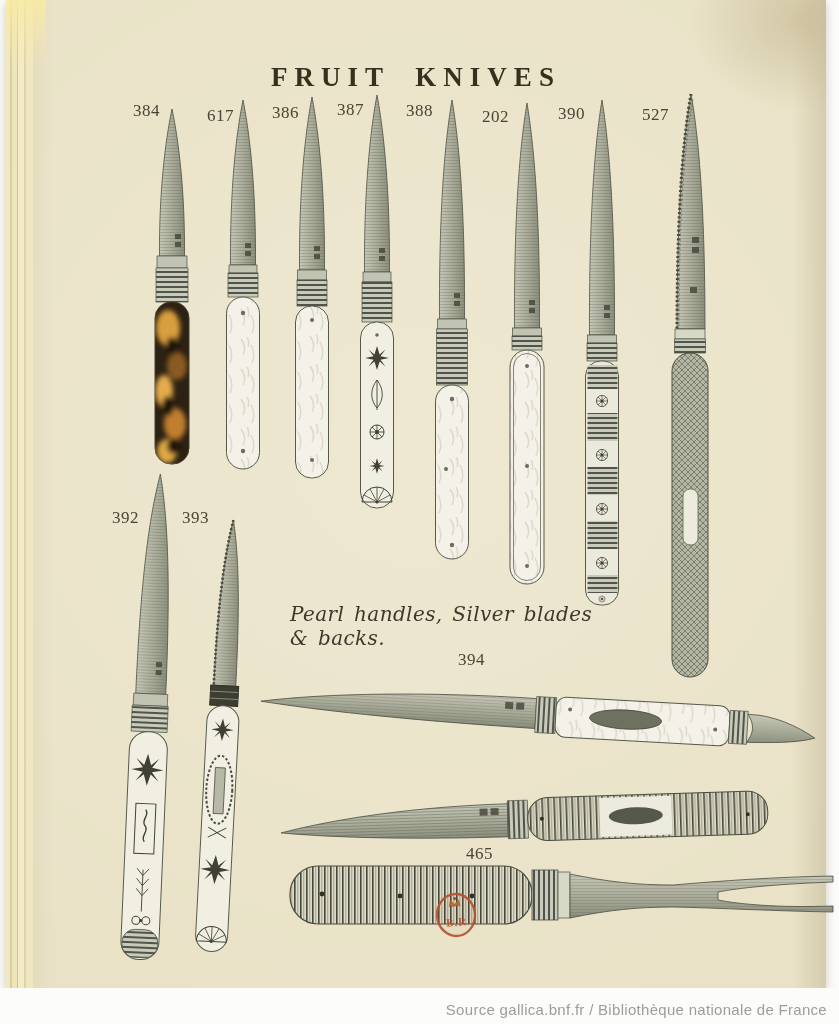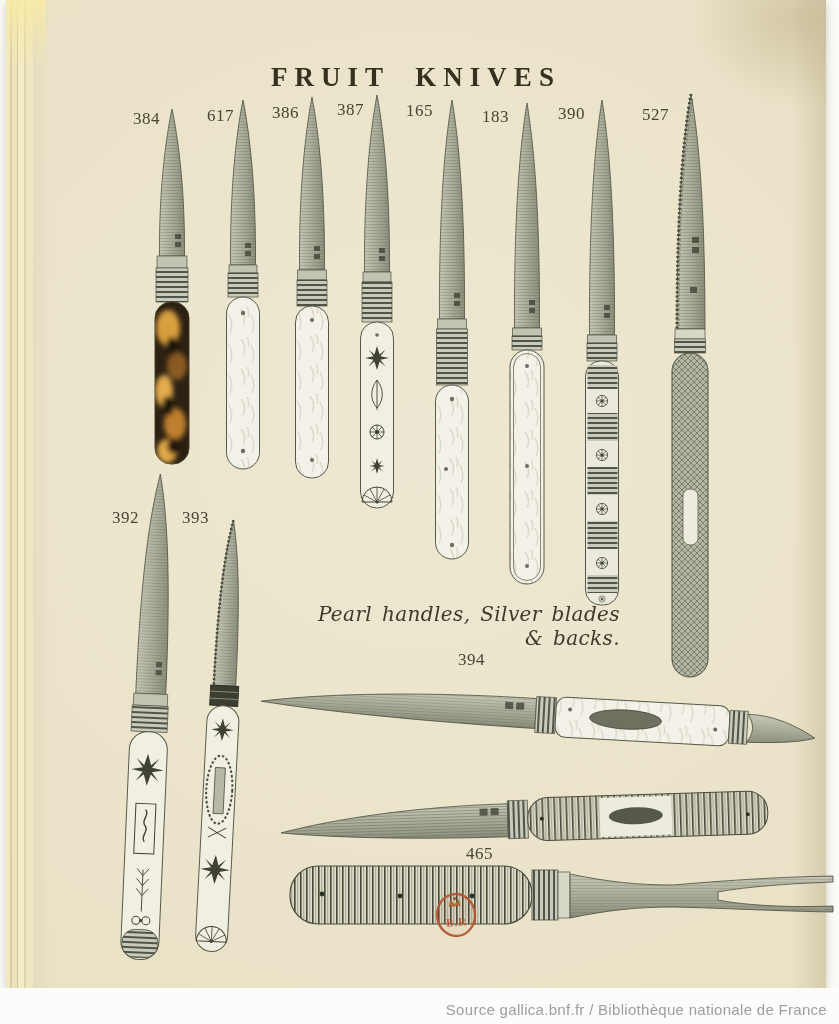--- a/index.html
+++ b/index.html
@@ -28,21 +28,21 @@
     background:linear-gradient(180deg, rgba(248,234,165,.9), rgba(248,234,165,0));
   }
   .plate-title{
     position:absolute;left:0;right:0;top:62px;margin:0;text-align:center;
     font-size:27px;font-weight:700;letter-spacing:7px;word-spacing:12px;color:#38301f;
   }
   .num{
     position:absolute;font-size:17px;color:#4b4334;letter-spacing:.5px;
   }
   .caption{
-    position:absolute;left:284px;top:602px;width:330px;text-align:right;
+    position:absolute;left:284px;top:602px;width:330px;text-align:left;
     font-family:"DejaVu Serif",serif;font-style:italic;font-size:20px;
     color:#3e382b;letter-spacing:.4px;word-spacing:3px;
   }
   .knife{position:absolute;}
   .mk{fill:#3b3e31;opacity:.75;}
   .footer-bar{position:absolute;left:0;right:0;top:988px;height:48px;background:#fcfcfb;}
   .credit{
     position:absolute;right:12px;top:13px;
     font-family:"Liberation Sans",sans-serif;font-size:15px;color:#9d9d9d;letter-spacing:.3px;
   }
@@ -110,26 +110,26 @@
     </g>
   </defs>
 </svg>
 
 <div class="page">
   <div class="page-edges"></div>
   <div class="page-edges-top"></div>
 
   <h1 class="plate-title">FRUIT KNIVES</h1>
 
-  <span class="num" style="left:127px;top:109px">384</span>
+  <span class="num" style="left:127px;top:101px">384</span>
   <span class="num" style="left:201px;top:106px">617</span>
   <span class="num" style="left:266px;top:103px">386</span>
   <span class="num" style="left:331px;top:100px">387</span>
-  <span class="num" style="left:400px;top:101px">165</span>
-  <span class="num" style="left:476px;top:107px">183</span>
+  <span class="num" style="left:400px;top:101px">388</span>
+  <span class="num" style="left:476px;top:107px">202</span>
   <span class="num" style="left:552px;top:104px">390</span>
   <span class="num" style="left:636px;top:105px">527</span>
   <span class="num" style="left:106px;top:508px">392</span>
   <span class="num" style="left:176px;top:508px">393</span>
   <span class="num" style="left:452px;top:650px">394</span>
   <span class="num" style="left:460px;top:844px">465</span>
 
   <div class="knife" style="left:138px;top:106px">
     <svg width="56" height="360">
       <path d="M28,3 C21,36 15,88 15.5,150 L40.5,150 C41,88 35,36 28,3 Z" fill="url(#gBladeV)" stroke="#4c4f41" stroke-width=".8"></path>

